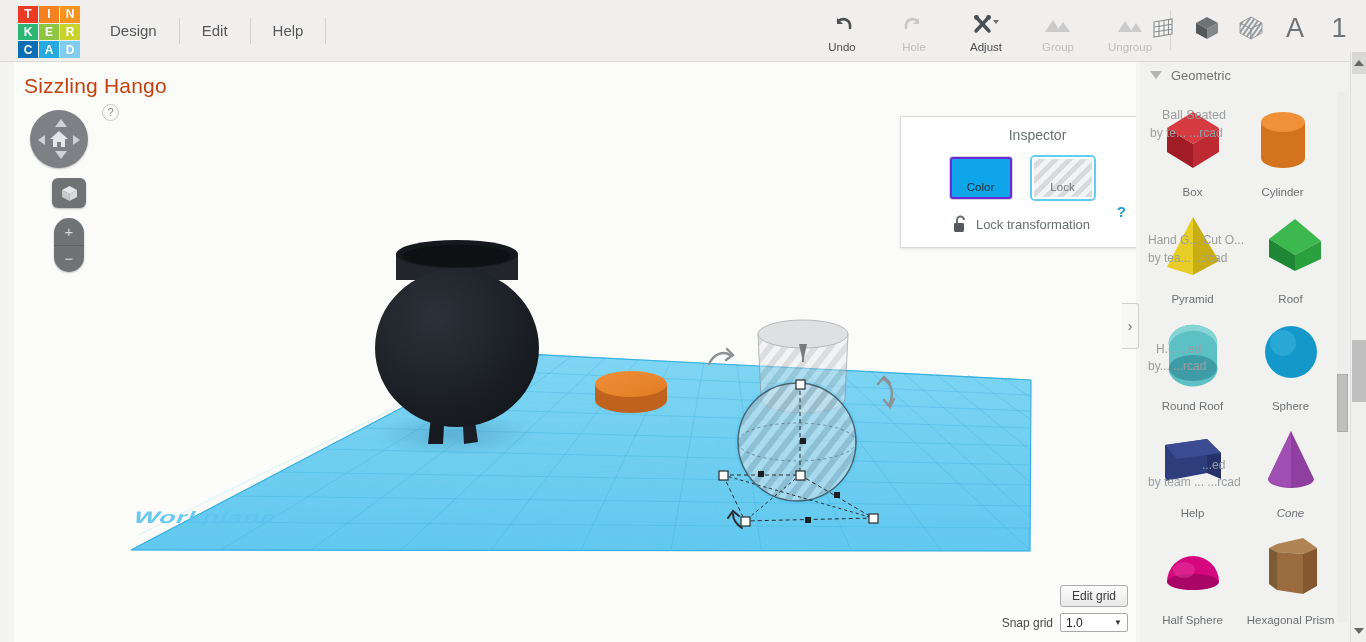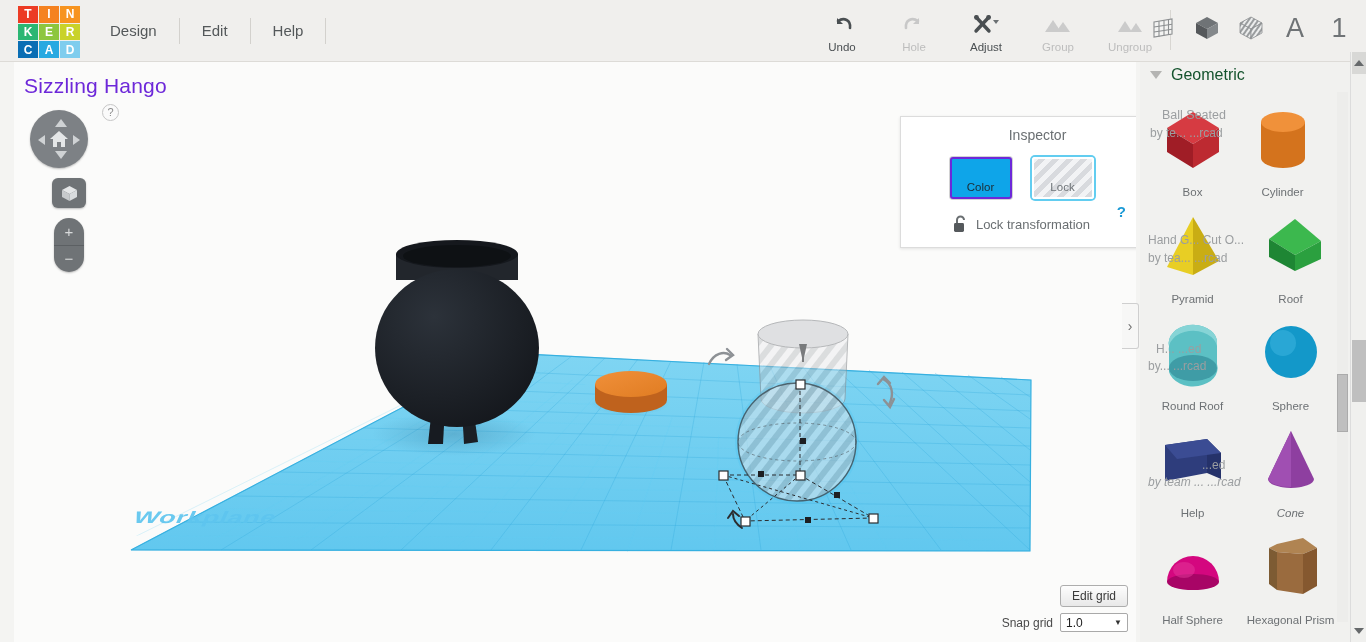--- a/index.html
+++ b/index.html
@@ -63,21 +63,21 @@
   
   .canvas {
     position: absolute; left: 14px; top: 62px;
     width: 1122px; height: 580px;
     background: #fbfbfa;
     overflow: hidden;
   }
 
   .design-title {
     position: absolute; left: 10px; top: 12px;
-    font-size: 21px; color: #6d28d9; letter-spacing: .2px;
+    font-size: 21px; color: #c2410c; letter-spacing: .2px;
   }
 
   
   .navwrap { position: absolute; left: 16px; top: 48px; width: 90px; }
   .navdisc {
     position: relative; width: 58px; height: 58px; border-radius: 50%;
     background: #7d8185;
     box-shadow: 0 1px 2px rgba(0,0,0,.25);
   }
   .navdisc .arr {
@@ -190,21 +190,21 @@
   }
   .lib-header {
     position: absolute; left: 10px; top: 0; height: 26px;
     display: flex; align-items: center; gap: 9px;
   }
   .lib-header .tri {
     width: 0; height: 0;
     border-left: 6px solid transparent; border-right: 6px solid transparent;
     border-top: 8px solid #b4b4b2;
   }
-  .lib-header .htxt { font-size: 16px; color: #14532d; }
+  .lib-header .htxt { font-size: 13px; color: #737373; }
 
   .lib-grid {
     position: absolute; left: 0; top: 26px; right: 14px; bottom: 0;
   }
   .lib-cell {
     position: absolute; width: 101px; height: 107px;
     display: flex; flex-direction: column; align-items: center; justify-content: flex-end;
     cursor: pointer;
   }
   .lib-cell .thumb { flex: 1; width: 100%; display: flex; align-items: center; justify-content: center; }
@@ -732,21 +732,21 @@
         <div class="cname"></div>
       </div>
 
       <div class="ghost big" style="left:22px; top:20px;">Ball Seated</div>
       <div class="ghost" style="left:10px; top:38px;">by te...       ...rcad</div>
       <div class="ghost" style="left:8px;  top:145px;">Hand G... Cut O...</div>
       <div class="ghost" style="left:8px;  top:163px;">by tea...       ...rcad</div>
       <div class="ghost" style="left:16px; top:254px;">H...          ...ed</div>
       <div class="ghost" style="left:8px;  top:271px;">by...          ...rcad</div>
       <div class="ghost" style="left:62px; top:370px;">...ed</div>
-      <div class="ghost" style="left:8px;  top:387px;font-style:italic;">by team ...   ...rcad</div>
+      <div class="ghost" style="left:8px;  top:387px;">by team ...   ...rcad</div>
     </div>
 
     <div class="lib-sb">
       <div class="thumbbar"></div>
     </div>
   </div>
 
   <div class="pagebar">
     <div class="pb-track-top"></div>
     <div class="pb-up"></div>

